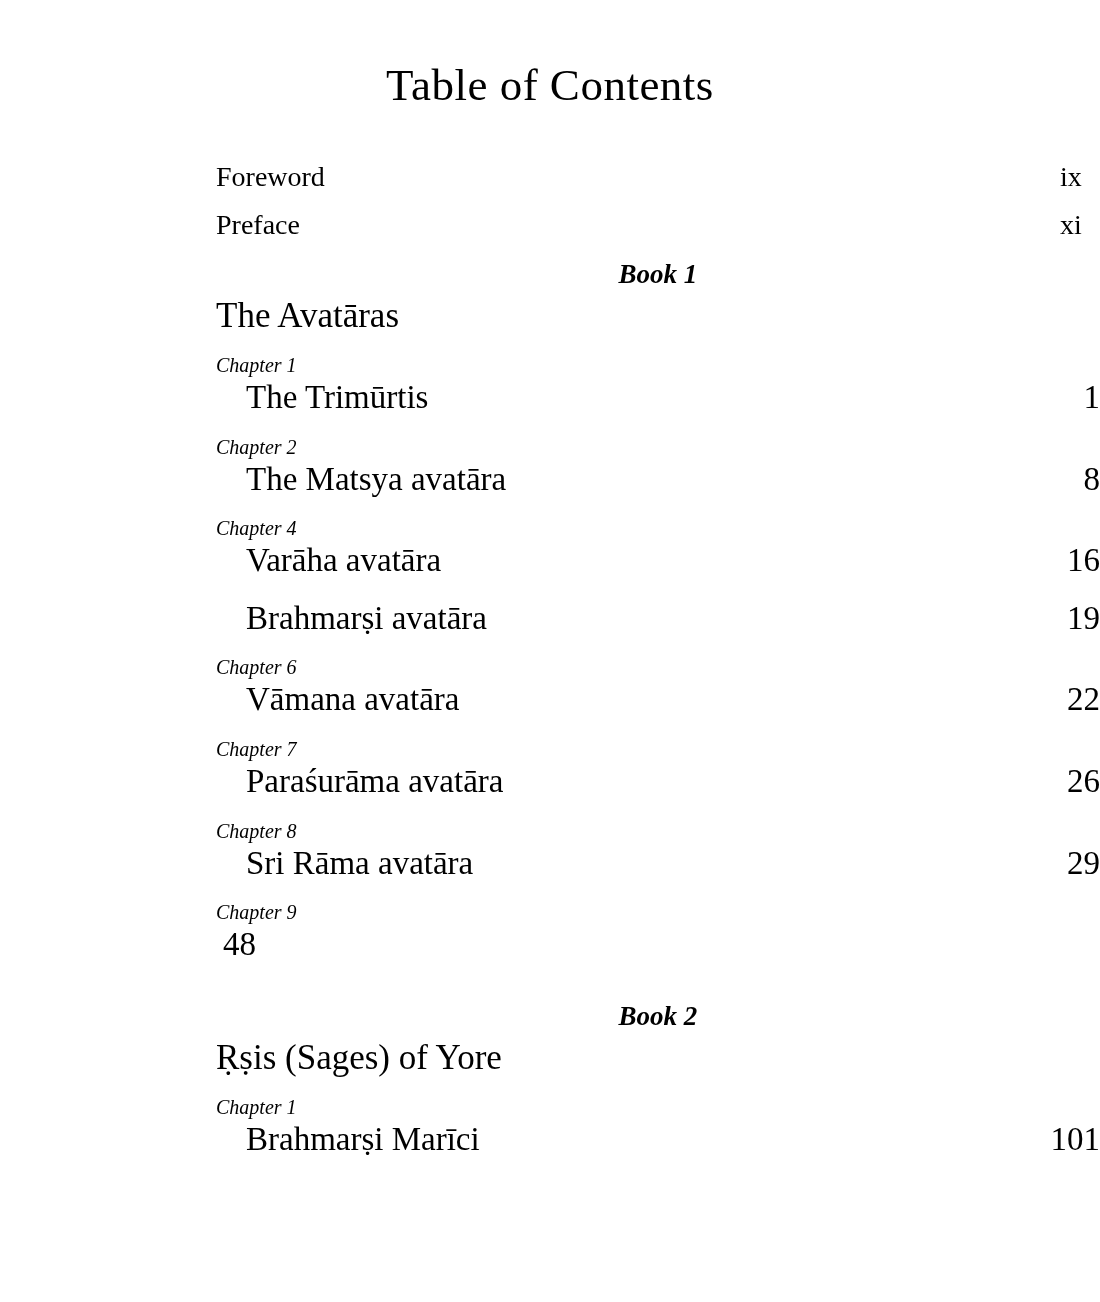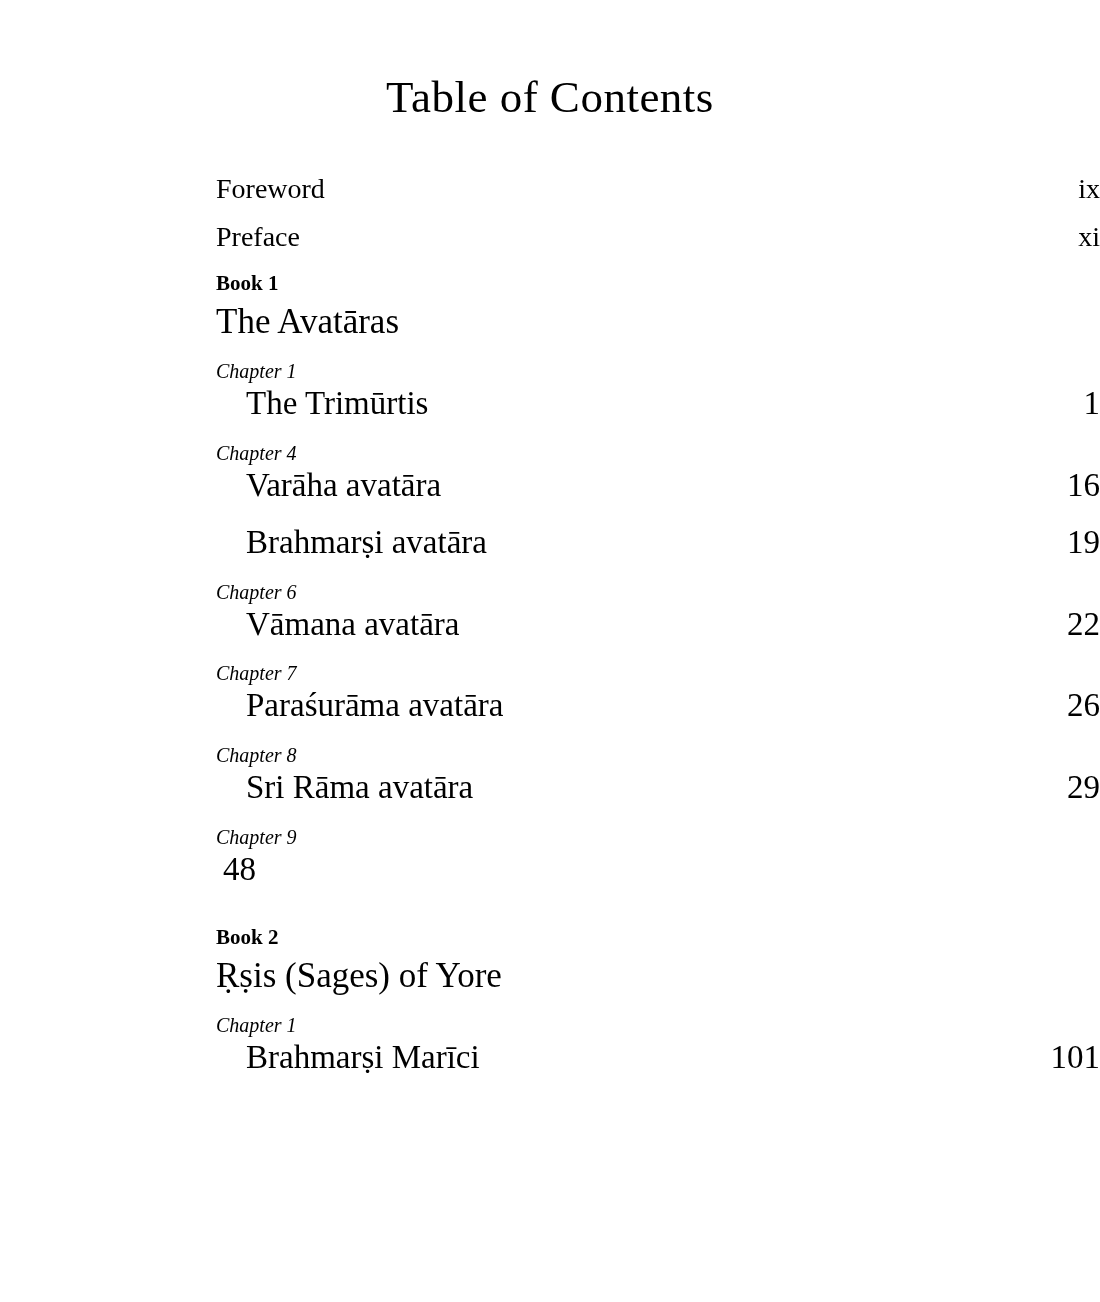--- a/index.html
+++ b/index.html
@@ -18,52 +18,53 @@
     position: relative;
     width: 1100px;
     height: 1302px;
     box-sizing: border-box;
     padding: 0;
   }
   .toc-title {
     text-align: center;
     font-size: 45px;
     font-weight: normal;
-    margin: 16px;
+    margin: 4px;
     padding-top: 55px;
     letter-spacing: 0.5px;
   }
   .entries {
     margin-top: 52px;
     padding-left: 216px;
   }
   .front-row {
     display: flex;
     align-items: baseline;
     justify-content: space-between;
     font-size: 28px;
     line-height: 1.0;
     margin-bottom: 20px;
   }
   .front-row .label {
     white-space: nowrap;
   }
   .front-row .page-num {
     white-space: nowrap;
-    text-align: right;
     min-width: 40px;
   }
   .book-block {
     margin-top: 14px;
   }
   .book-label {
-    font-size: 21px;
+    text-align: center;
+    font-size: 27px;
     font-weight: bold;
     margin: 0;
     padding-right: 0px;
+    font-style: italic;
   }
   .book-title {
     font-size: 35px;
     font-weight: normal;
     margin: 6px 0 0 0;
   }
   .chapter-group {
     margin-top: 18px;
   }
   .chapter-label {
@@ -118,20 +119,27 @@
     </div>
 
     <div class="chapter-group">
       <div class="chapter-label">Chapter 1</div>
       <div class="chapter-line">
         <span class="chapter-name">The Trimūrtis</span>
         <span class="page-num">1</span>
       </div>
     </div>
 
+    <div class="chapter-group">
+      <div class="chapter-label">Chapter 2</div>
+      <div class="chapter-line">
+        <span class="chapter-name">The Matsya avatāra</span>
+        <span class="page-num">8</span>
+      </div>
+    </div>
 
 
     <div class="chapter-group">
       <div class="chapter-label">Chapter 4</div>
       <div class="chapter-line">
         <span class="chapter-name">Varāha avatāra</span>
         <span class="page-num">16</span>
       </div>
     </div>
 

